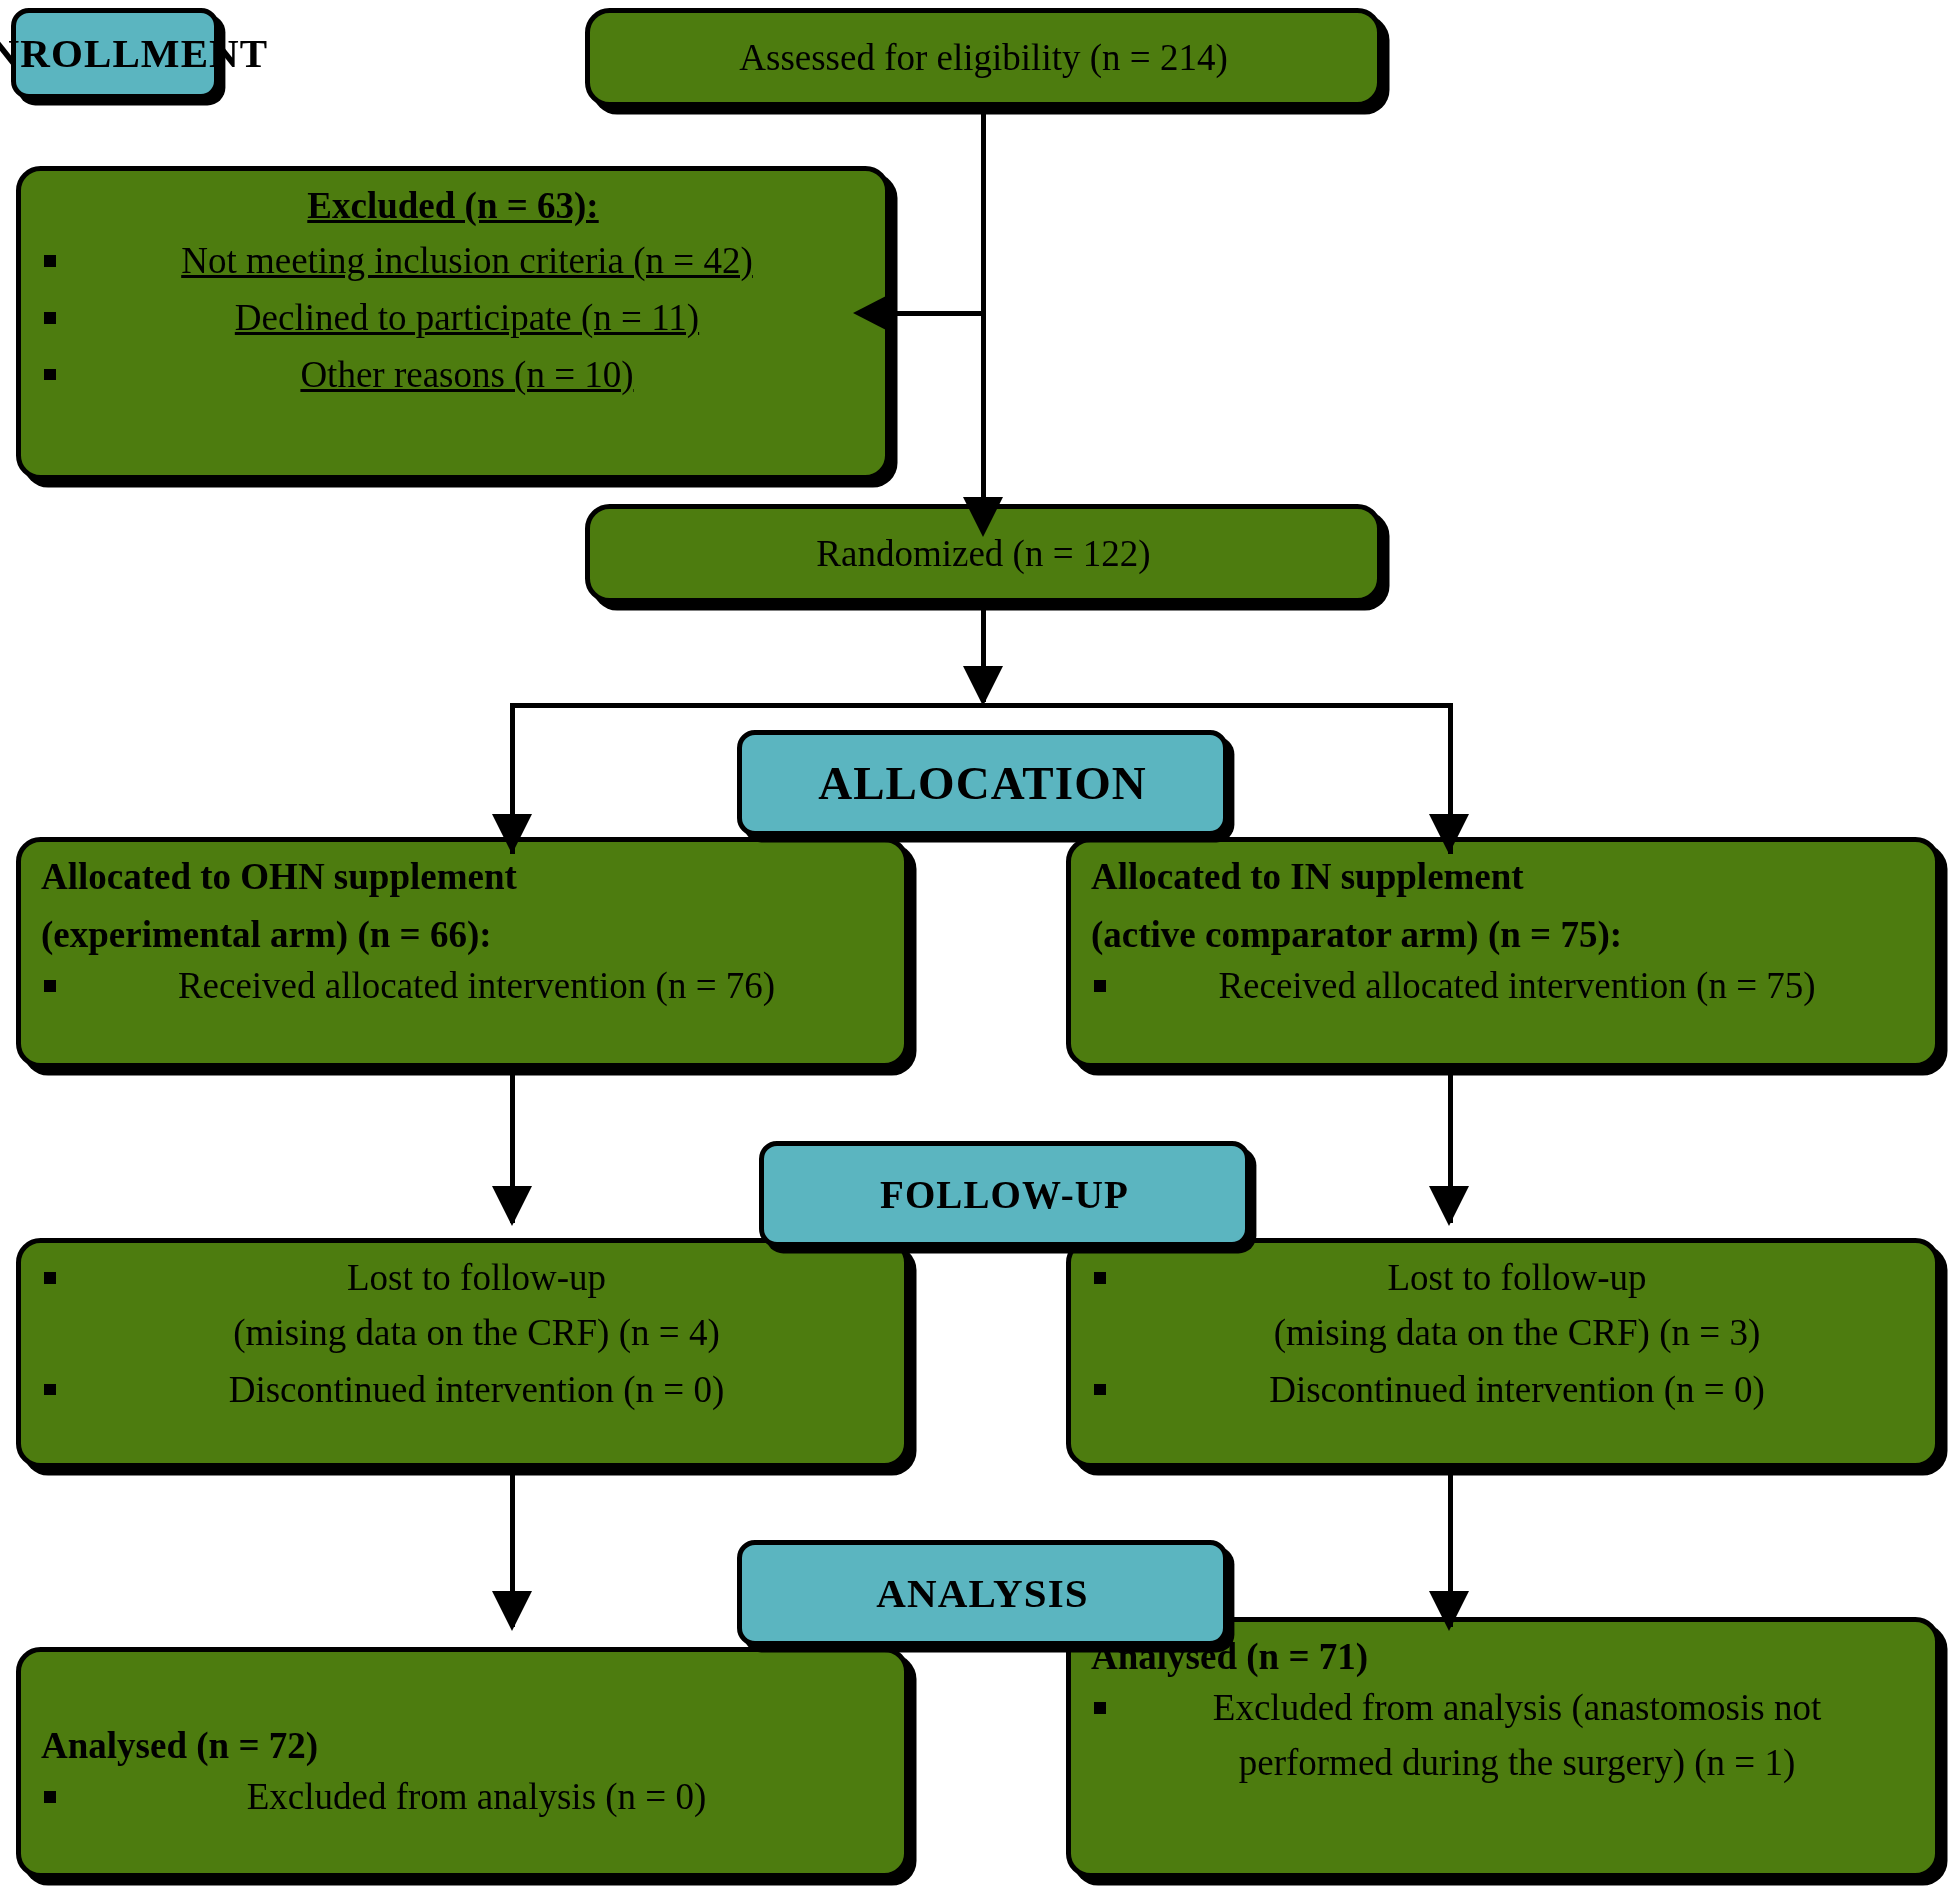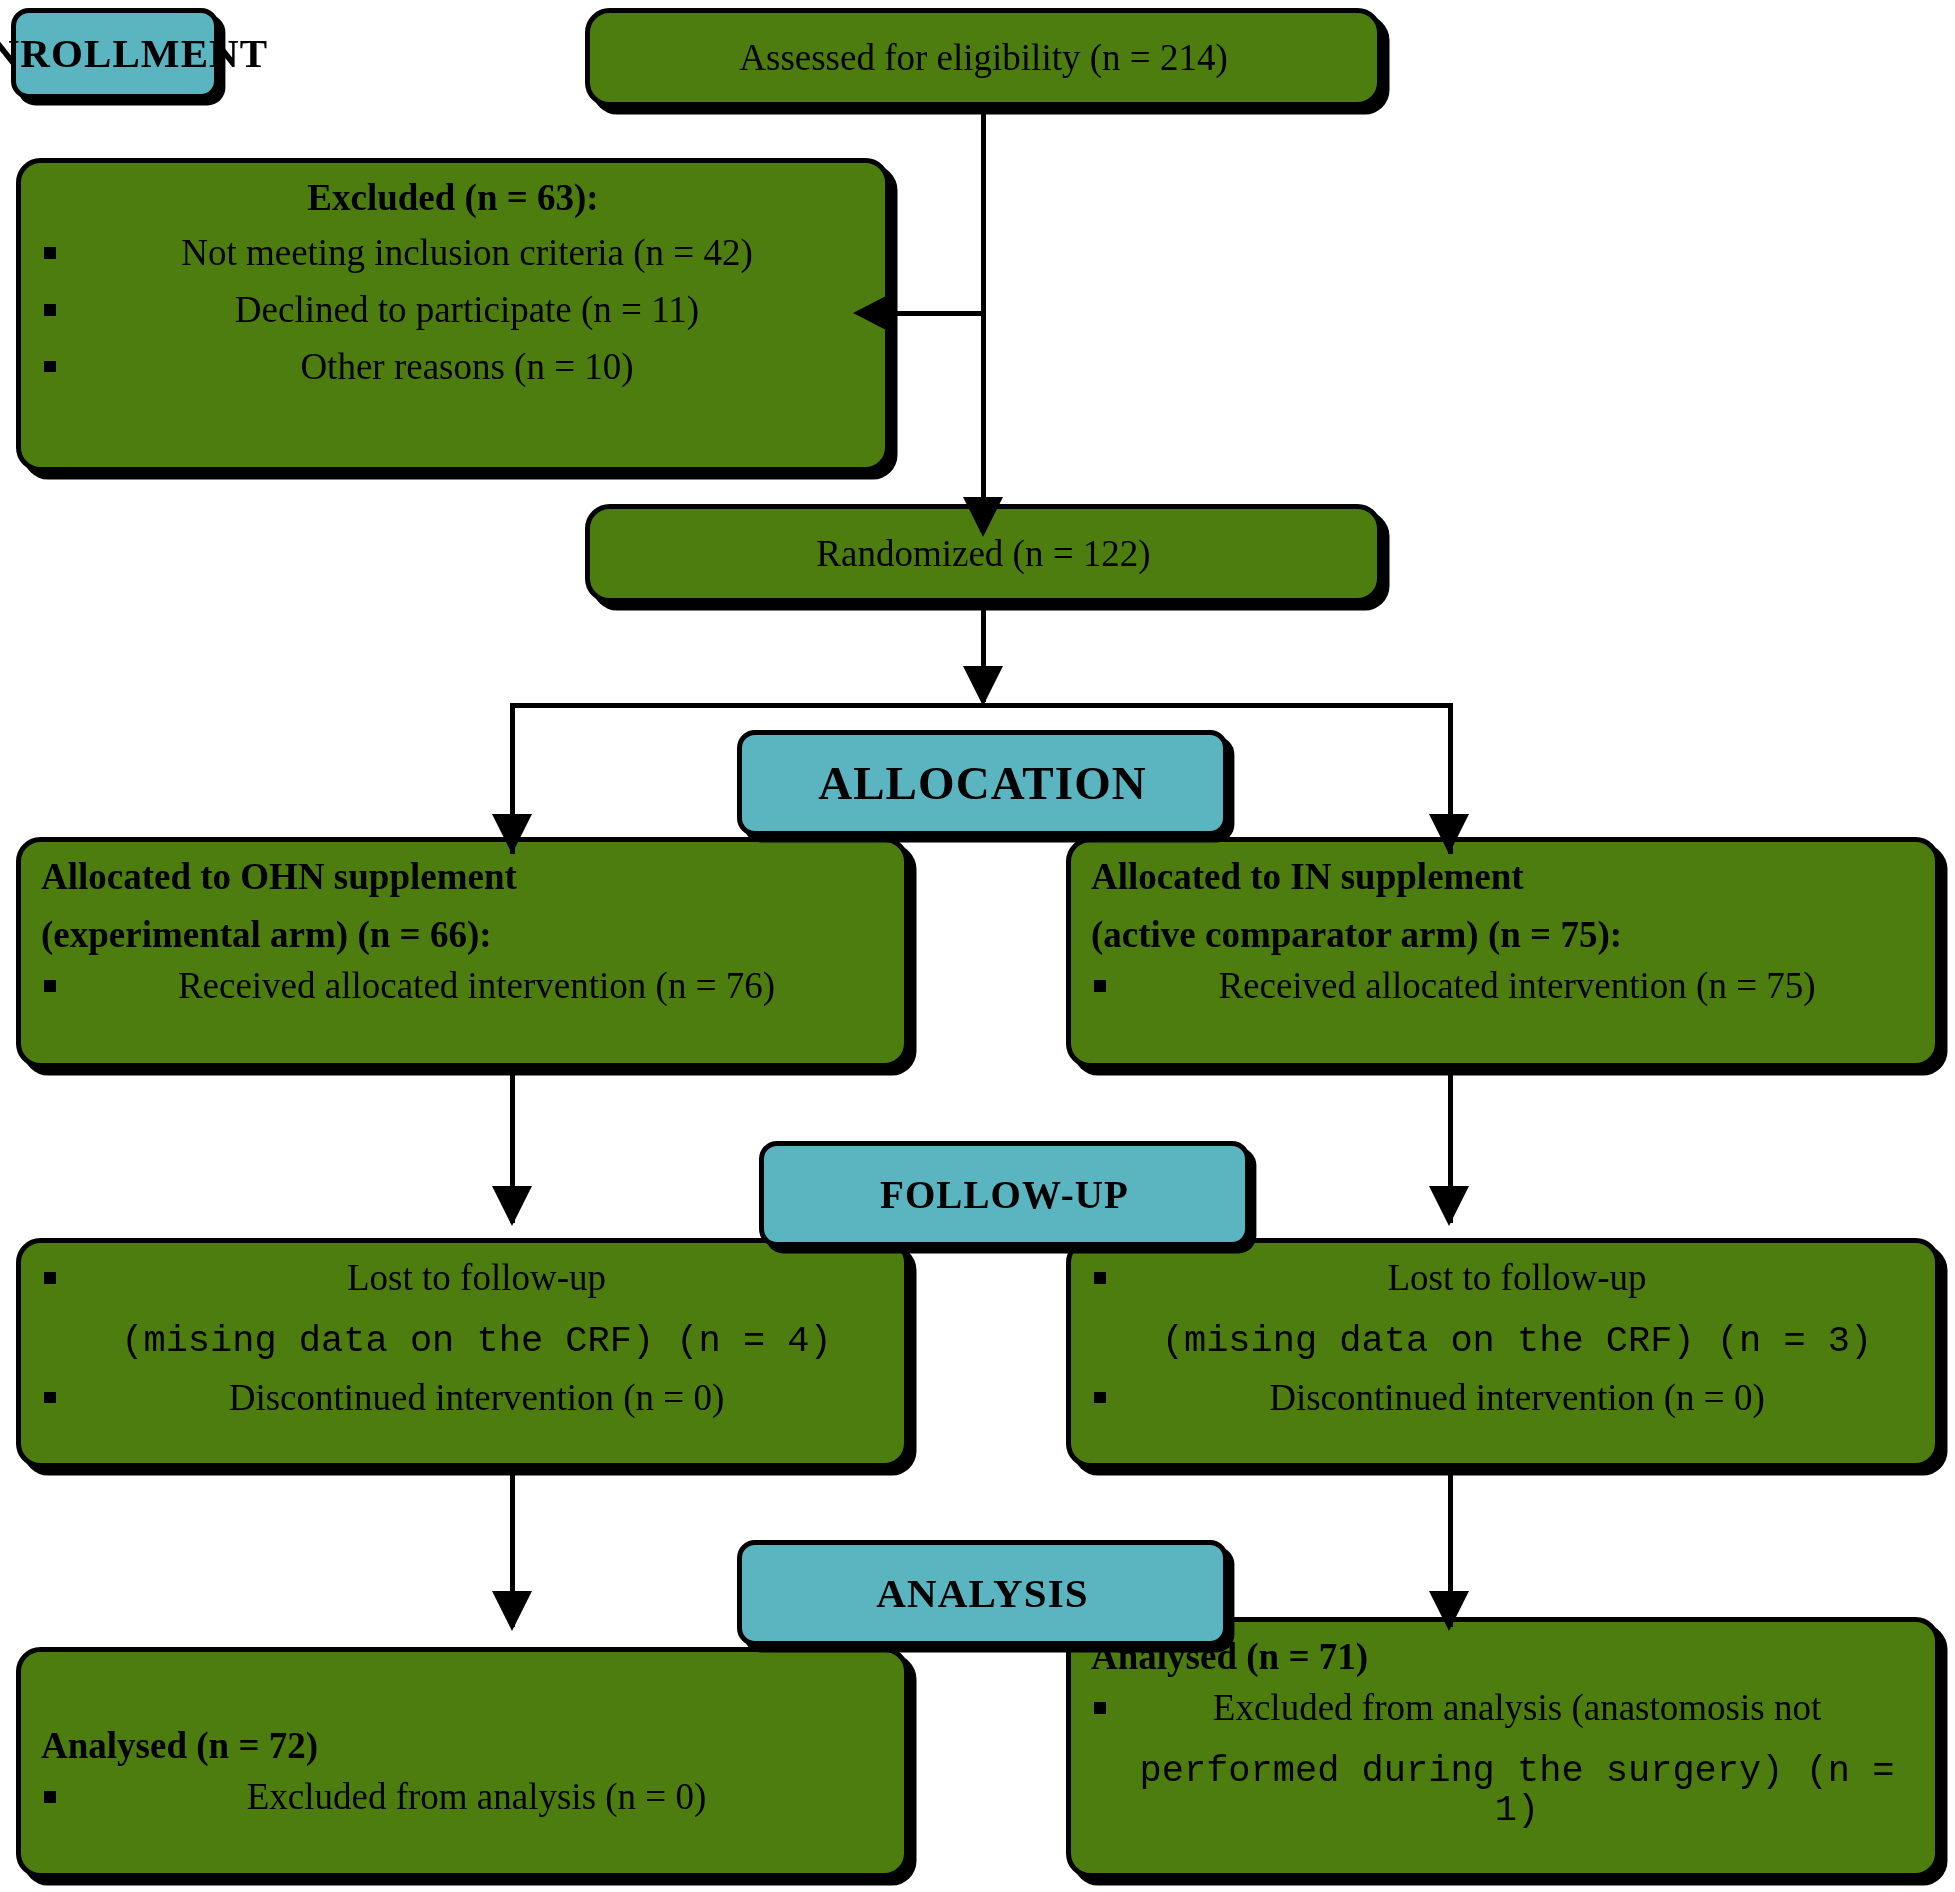--- a/index.html
+++ b/index.html
@@ -44,21 +44,21 @@
     font-size:37px;
     line-height:1.05;
     margin:0 0 18px 0;
     text-align:center;
   }
   ul.bullets li:last-child{margin-bottom:0;}
   ul.bullets li .sq{
     position:absolute;left:3.2px;top:13px;
     width:11.7px;height:11.7px;background:#000;display:block;
   }
-  .sub{display:block;margin-top:24px;font-family:Liberation Mono, monospace;}
+  .sub{display:block;margin-top:16px;}
 
   
   .vline{position:absolute;background:#000;width:4.8px;z-index:5;}
   .hline{position:absolute;background:#000;height:4.8px;z-index:5;}
   .arrowdn{
     position:absolute;width:0;height:0;z-index:6;
     border-left:20px solid transparent;
     border-right:20px solid transparent;
     border-top:40px solid #000;
   }
@@ -81,21 +81,21 @@
   <div class="box ctr" style="left:585px;top:7.5px;width:797px;height:99px;">
     <span class="ln">Assessed for eligibility (n = 214)</span>
   </div>
 
   <div class="vline" style="left:981px;top:107px;height:422px;"></div>
 
   <div class="hline" style="left:888px;top:311px;width:96px;"></div>
   <div class="arrowlf" style="left:853px;top:295px;"></div>
   <div class="arrowdn" style="left:963px;top:497px;"></div>
 
-  <div class="box pad" style="left:16px;top:158px;width:874px;height:314px;">
+  <div class="box pad" style="left:16px;top:166px;width:874px;height:314px;text-decoration:underline;">
     <div class="ln title ctr" style="display:block;text-align:center;margin-bottom:18px;">Excluded (n = 63):</div>
     <ul class="bullets">
       <li>
         <span class="sq"></span>
         <span>Not meeting inclusion criteria (n = 42)</span>
       </li>
       <li>
         <span class="sq"></span>
         <span>Declined to participate (n = 11)</span>
       </li>

